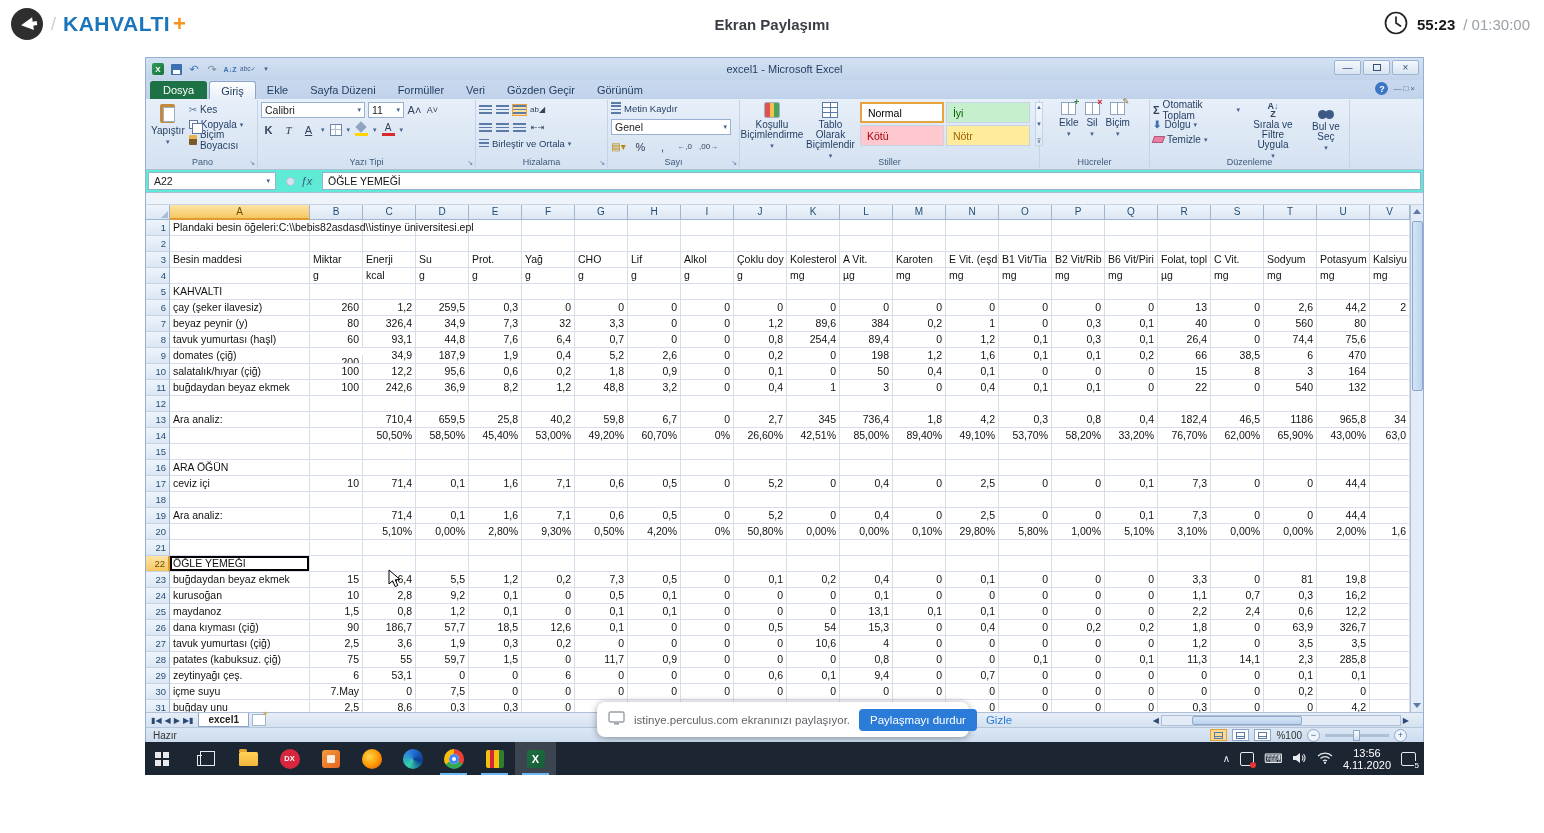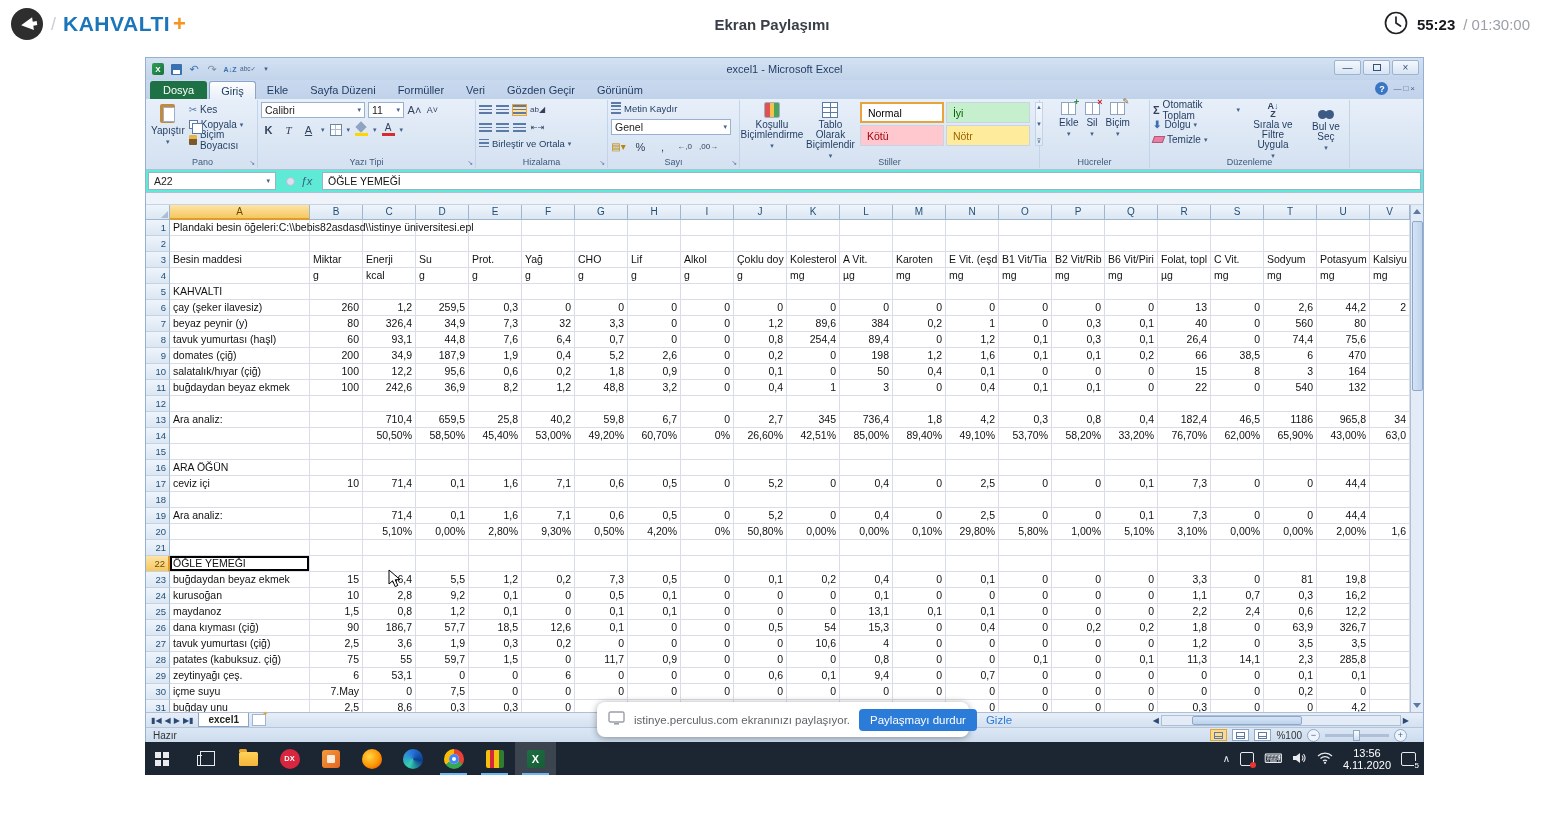--- a/index.html
+++ b/index.html
@@ -688,21 +688,21 @@
             <div class="cell num" style="width: 53px;">0,1</div>
             <div class="cell num" style="width: 53px;">26,4</div>
             <div class="cell num" style="width: 53px;">0</div>
             <div class="cell num" style="width: 53px;">74,4</div>
             <div class="cell num" style="width: 53px;">75,6</div>
             <div class="cell" style="width: 40px;"></div>
           </div>
           <div class="grow">
             <div class="rowh">9</div>
             <div class="cell" style="width: 140px;">domates (çiğ)</div>
-            <div class="cell num" style="width: 53px;">200</div>
+            <div class="cell num" style="width: 53px; margin-top: 7px;">200</div>
             <div class="cell num" style="width: 53px;">34,9</div>
             <div class="cell num" style="width: 53px;">187,9</div>
             <div class="cell num" style="width: 53px;">1,9</div>
             <div class="cell num" style="width: 53px;">0,4</div>
             <div class="cell num" style="width: 53px;">5,2</div>
             <div class="cell num" style="width: 53px;">2,6</div>
             <div class="cell num" style="width: 53px;">0</div>
             <div class="cell num" style="width: 53px;">0,2</div>
             <div class="cell num" style="width: 53px;">0</div>
             <div class="cell num" style="width: 53px;">198</div>

